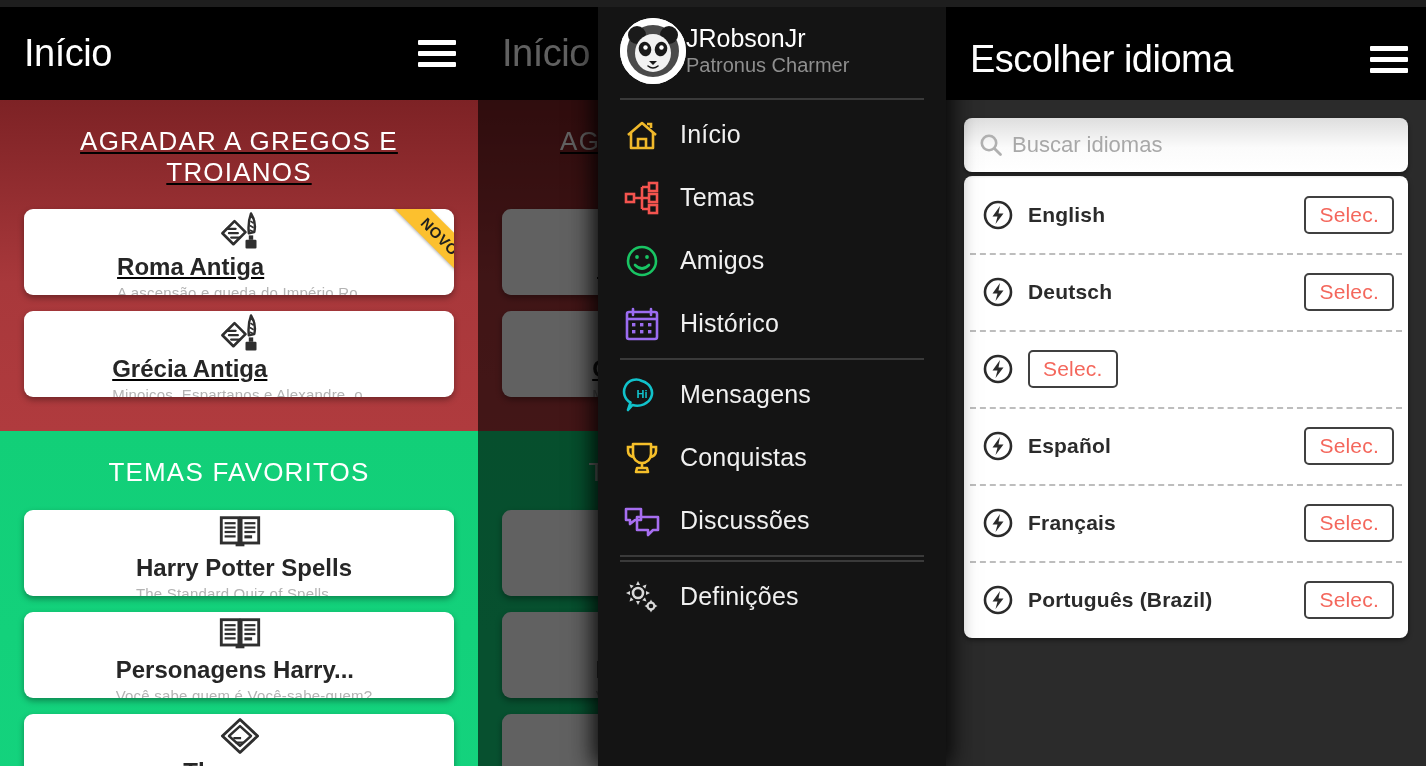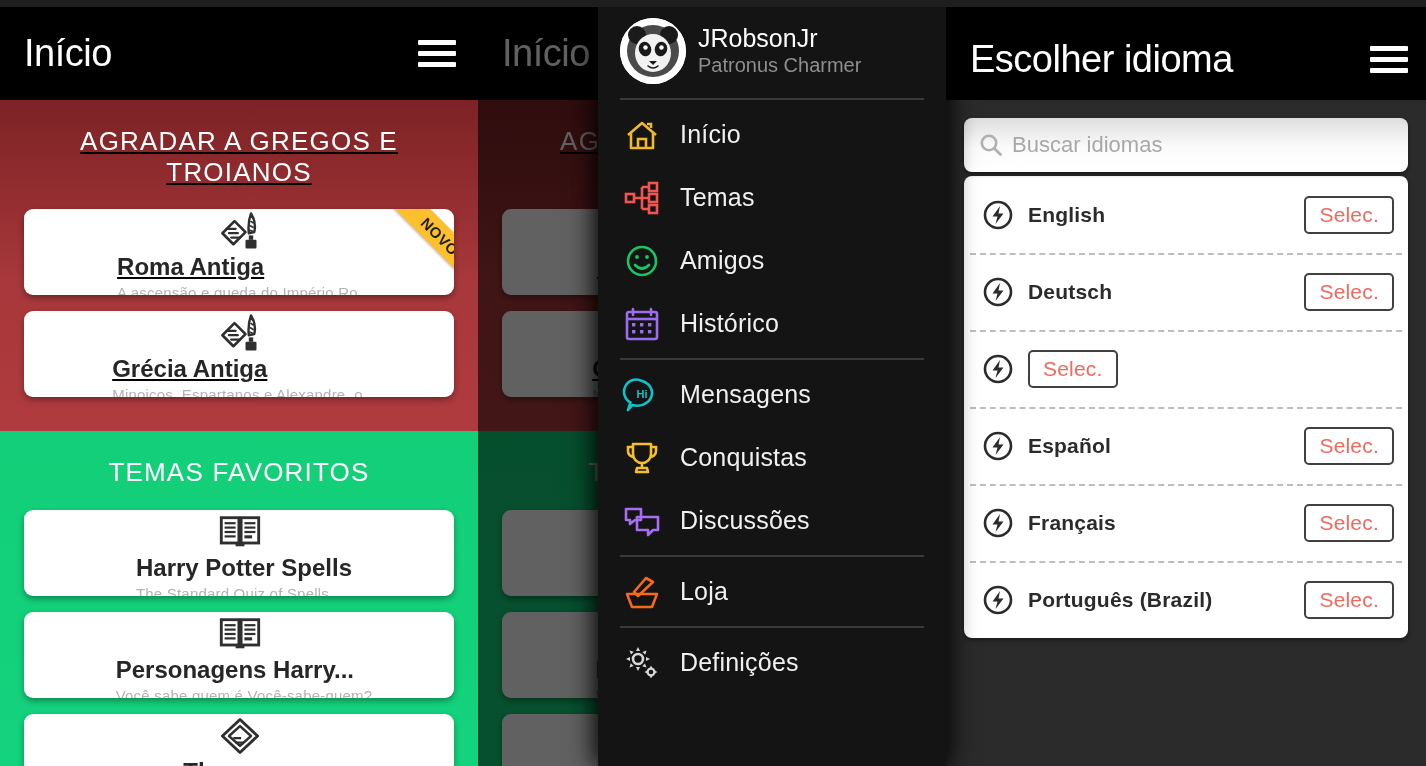--- a/index.html
+++ b/index.html
@@ -73,21 +73,21 @@
     position:absolute; inset:0; background:rgba(0,0,0,.62); z-index:5; pointer-events:none;
   }
 
   
   #menu-drawer {
     position:absolute; top:7px; left:598px; width:348px; height:759px;
     background:#141414; z-index:20;
     box-shadow: 6px 0 22px rgba(0,0,0,.7), -6px 0 22px rgba(0,0,0,.7);
     display:flex; flex-direction:column;
   }
-  .menu-profile { display:flex; align-items:center; gap:12px; padding:14px 20px 14px 22px; height:88px; }
+  .menu-profile { display:flex; align-items:center; gap:0; padding:14px 20px 14px 22px; height:88px; }
   .avatar {
     width:66px; height:66px; border-radius:50%; flex:none; position:relative;
     background:#fff; display:flex; align-items:center; justify-content:center;
   }
   .profile-text { min-width:0; }
   .profile-name { color:#fff; font-size:25px; font-weight:400; line-height:1.1; white-space:nowrap; }
   .profile-rank { color:#8e8e8e; font-size:20px; font-weight:400; margin-top:2px; white-space:nowrap; }
   .menu-sep { height:2px; background:#3a3a3a; margin:3px 22px 3px 22px; flex:none; }
   .menu-item {
     display:flex; align-items:center; gap:16px; padding:0 22px; height:63px; cursor:pointer;
@@ -539,29 +539,20 @@
         <div class="menu-item">
           <div class="mi-icon">
             <svg width="40" height="40" viewBox="0 0 40 40" aria-hidden="true">
               <path d="M4 8 h15 v11 h-6 l-5 4 v-4 h-4 z" fill="none" stroke="#a66ef0" stroke-width="2.6" stroke-linejoin="round"></path>
               <path d="M15 16 h21 v13 h-5 l-5 5 v-5 h-11 z" fill="none" stroke="#a66ef0" stroke-width="2.6" stroke-linejoin="round"></path>
             </svg>
           </div>
           <div class="mi-label">Discussões</div>
         </div>
         <div class="menu-sep"></div>
-        <div class="menu-item">
-          <div class="mi-icon">
-            <svg width="40" height="40" viewBox="0 0 40 40" aria-hidden="true">
-              <path d="M24 6 L31 10 L16 24 L12 20 z" fill="none" stroke="#f5691f" stroke-width="2.6" stroke-linejoin="round"></path>
-              <path d="M5 22 h30 l-5 13 h-20 z" fill="none" stroke="#f5691f" stroke-width="2.6" stroke-linejoin="round"></path>
-            </svg>
-          </div>
-          <div class="mi-label">Loja</div>
-        </div>
         <div class="menu-sep"></div>
         <div class="menu-item">
           <div class="mi-icon">
             <svg width="40" height="40" viewBox="0 0 40 40" aria-hidden="true">
               <circle cx="16" cy="16" r="5" fill="none" stroke="#d8d8d8" stroke-width="2.6"></circle>
               <path d="M16 4 l2 4 h-4 z M16 28 l2-4 h-4 z M4 16 l4 2 v-4 z M28 16 l-4 2 v-4 z M7.5 7.5 l4.3 1.3 -2.8 2.8 z M24.5 24.5 l-4.3-1.3 2.8-2.8 z M24.5 7.5 l-1.3 4.3 -2.8-2.8 z M7.5 24.5 l1.3-4.3 2.8 2.8 z" fill="#d8d8d8"></path>
               <circle cx="29" cy="29" r="3.4" fill="none" stroke="#d8d8d8" stroke-width="2.2"></circle>
               <path d="M29 22.5 l1.4 2.8 h-2.8 z M29 35.5 l1.4-2.8 h-2.8 z M22.5 29 l2.8 1.4 v-2.8 z M35.5 29 l-2.8 1.4 v-2.8 z" fill="#d8d8d8"></path>
             </svg>
           </div>

